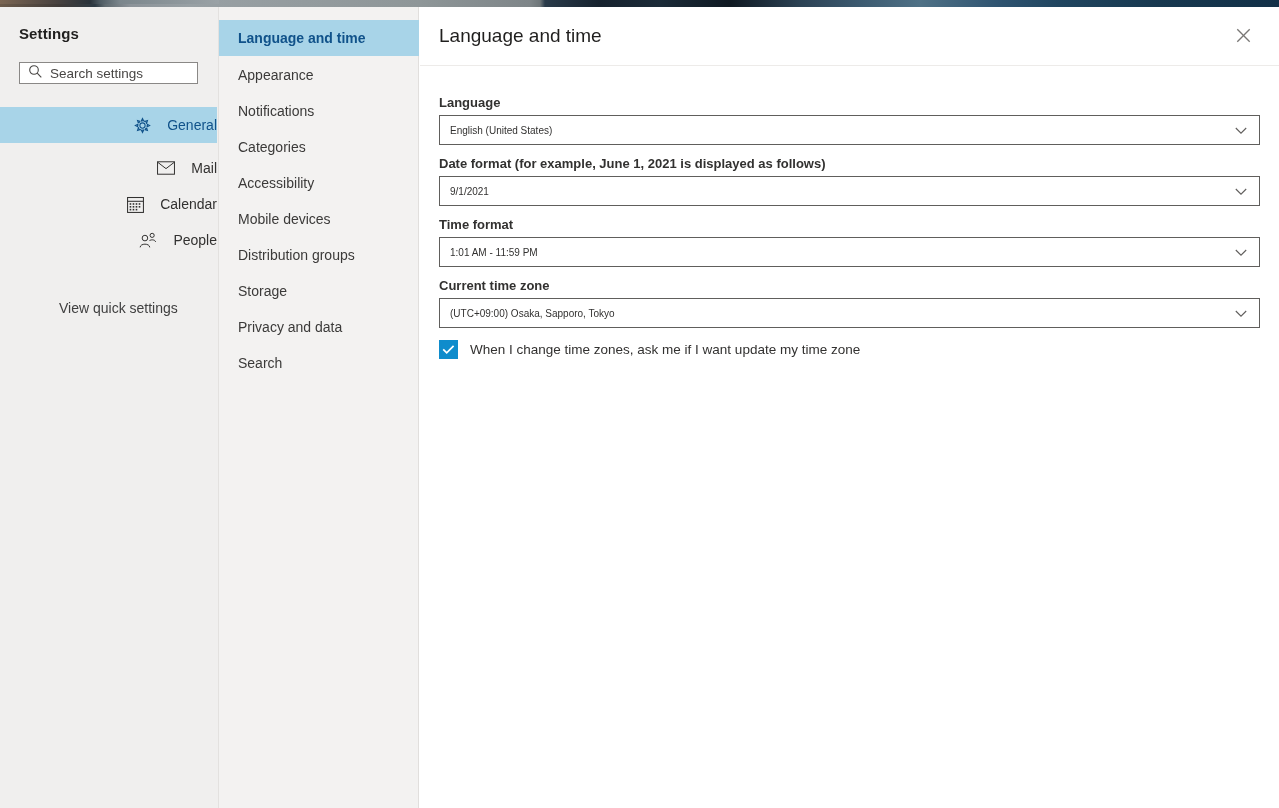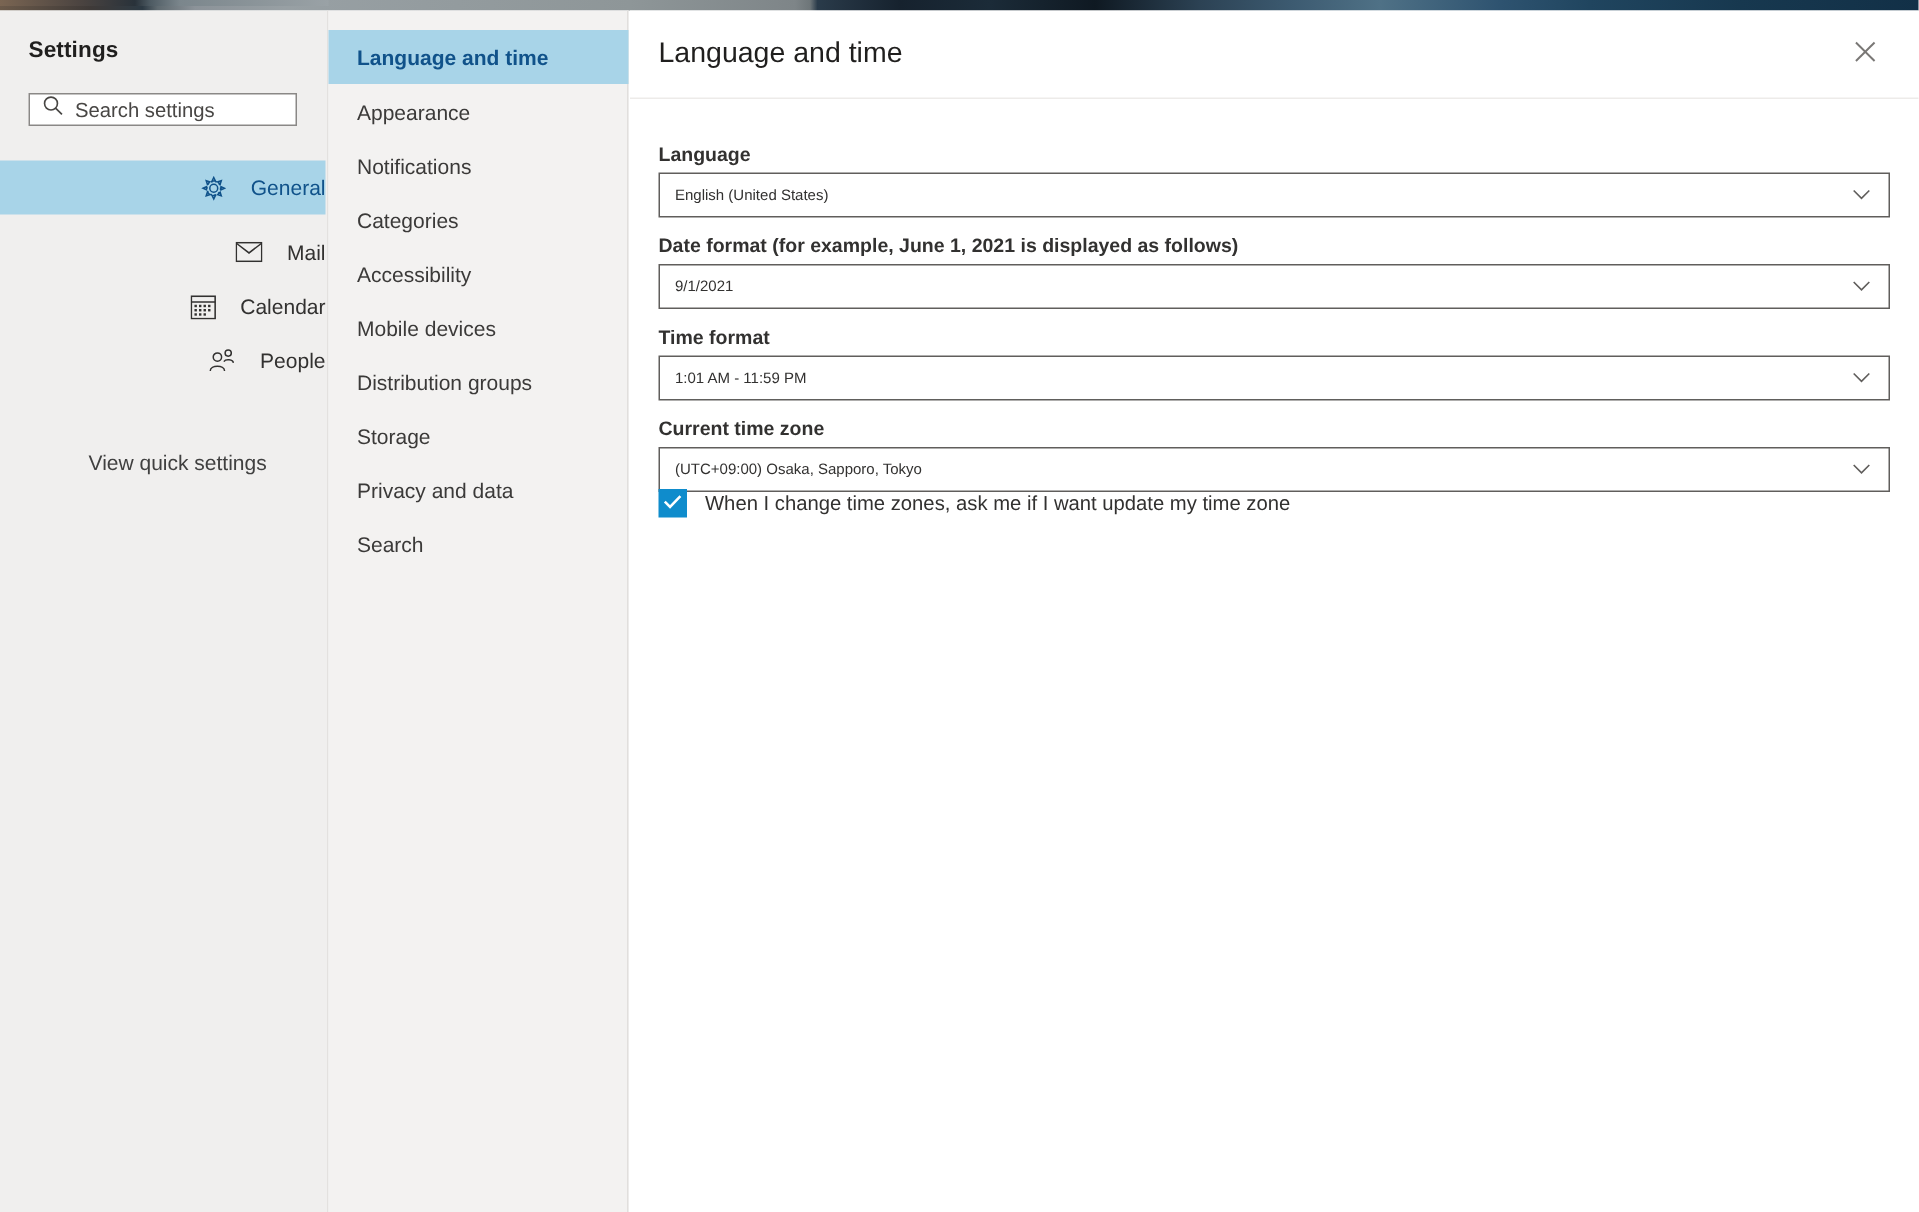--- a/index.html
+++ b/index.html
@@ -113,21 +113,21 @@
   }
   .combo {
     height: 30px; border: 1px solid #605e5c; background: #ffffff;
     display: flex; align-items: center; justify-content: space-between;
     padding: 0 10px 0 10px; cursor: pointer;
   }
   .combo .combo-value { font-size: 10px; color: #323130; }
   .combo .chev { flex: 0 0 auto; margin-right: 2px; }
 
   #tz-check-row {
-    position: absolute; left: 19px; top: 260px;
+    position: absolute; left: 19px; top: 274px;
     display: flex; align-items: center; cursor: pointer;
   }
   #tz-checkbox {
     width: 19px; height: 19px; background: #0f8ccc;
     display: flex; align-items: center; justify-content: center;
     flex: 0 0 auto;
   }
   #tz-check-label { font-size: 13.5px; color: #323130; margin-left: 12px; }
 </style>
 </head>

